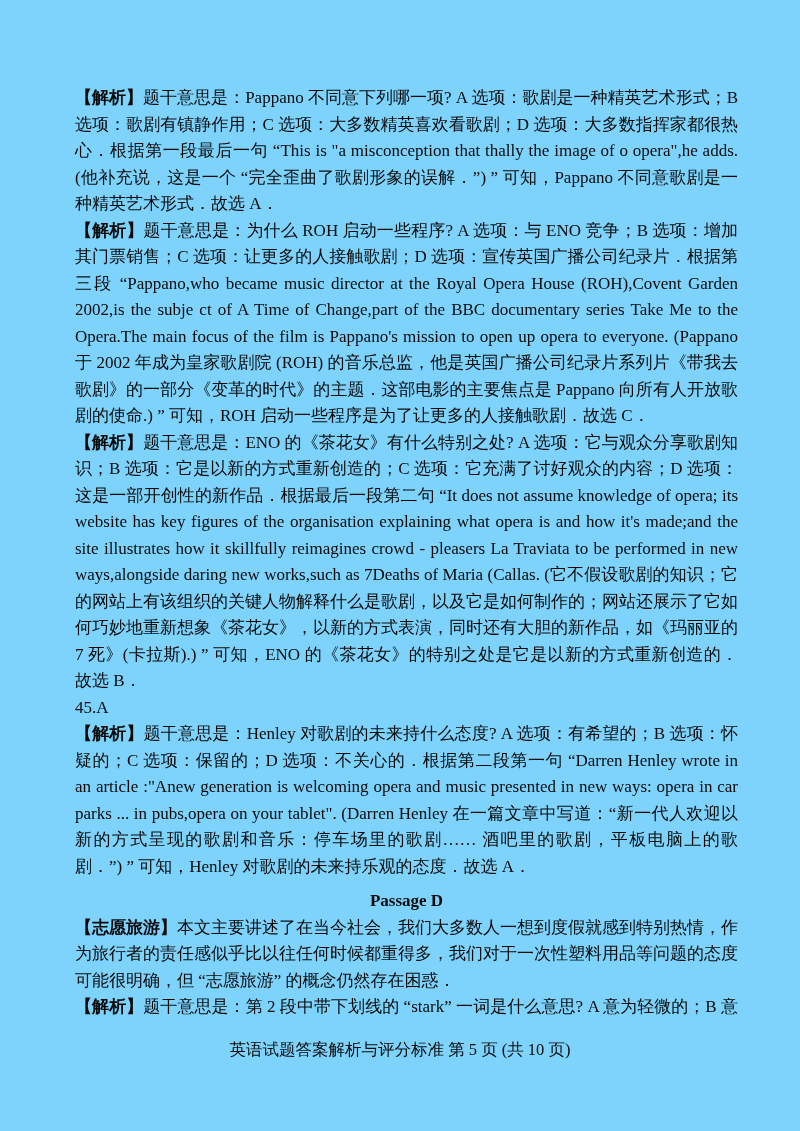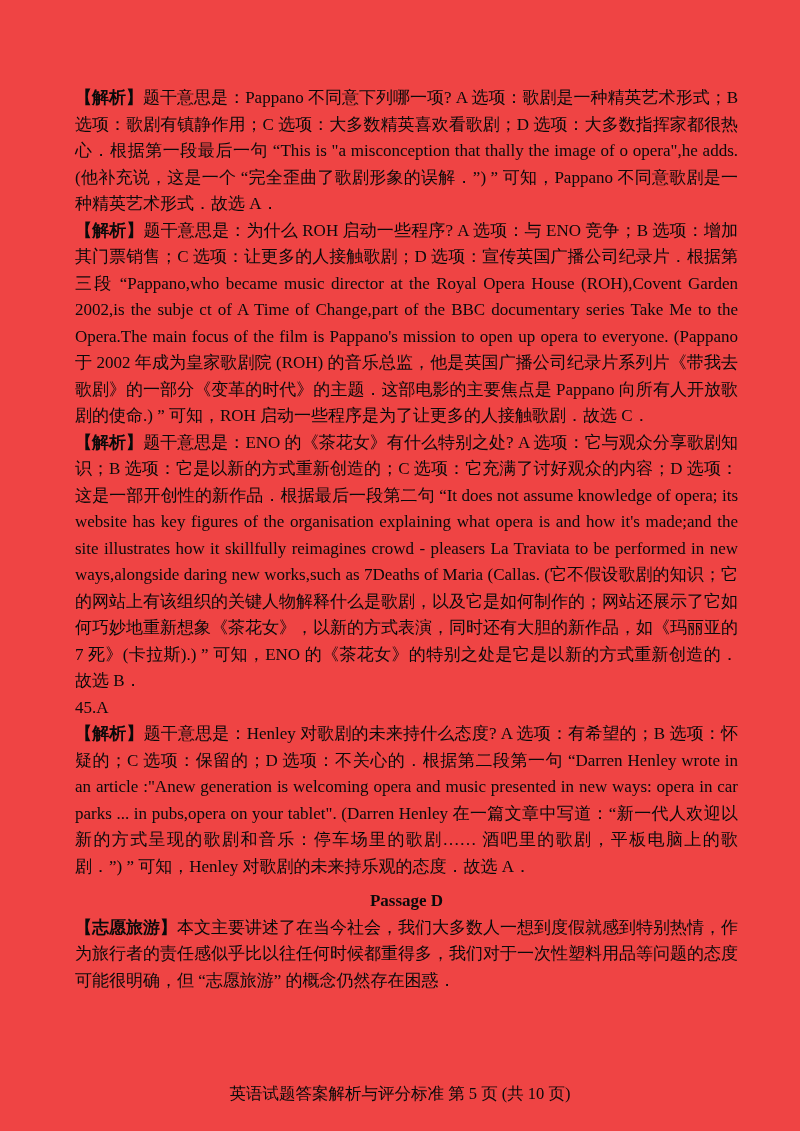--- a/index.html
+++ b/index.html
@@ -4,21 +4,21 @@
 <style>
   html, body {
     margin: 0;
     padding: 0;
     background: #ffffff;
   }
   .sheet {
     position: relative;
     width: 800px;
     height: 1131px;
-    background: #ef4444;
+    background: #7dd3fc;
     font-family: "Liberation Serif", "DejaVu Serif", serif;
     color: #0a0a0a;
     overflow: hidden;
   }
   .textblock {
     position: absolute;
     left: 75px;
     top: 85px;
     width: 663px;
     font-size: 17px;
@@ -47,21 +47,20 @@
   }
   .footer {
     position: absolute;
     left: 0;
     top: 1038px;
     width: 100%;
     text-align: center;
     font-size: 16.5px;
     line-height: 24px;
     color: #0a0a0a;
-    margin-top: 44px;
   }
 </style>
 </head>
 <body>
 
 <div class="sheet">
   <div class="textblock">
 
     <p class="para"><span class="tag">【解析】</span><span>题干意思是：Pappano 不同意下列哪一项? A 选项：歌剧是一种精英艺术形式；B 选项：歌剧有镇静作用；C 选项：大多数精英喜欢看歌剧；D 选项：大多数指挥家都很热心．根据第一段最后一句 “This is "a misconception that thally the image of o opera",he adds. (他补充说，这是一个 “完全歪曲了歌剧形象的误解．”) ” 可知，Pappano 不同意歌剧是一种精英艺术形式．故选 A．</span></p>
 
@@ -73,17 +72,18 @@
 
     <p class="answer">45.A</p>
 
     <p class="para"><span class="tag">【解析】</span><span>题干意思是：Henley 对歌剧的未来持什么态度? A 选项：有希望的；B 选项：怀疑的；C 选项：保留的；D 选项：不关心的．根据第二段第一句 “Darren Henley wrote in an article :"Anew generation is welcoming opera and music presented in new ways: opera in car parks ... in pubs,opera on your tablet".  (Darren Henley 在一篇文章中写道：“新一代人欢迎以新的方式呈现的歌剧和音乐：停车场里的歌剧…… 酒吧里的歌剧，平板电脑上的歌剧．”) ” 可知，Henley 对歌剧的未来持乐观的态度．故选 A．</span></p>
 
     <p class="heading">Passage D</p>
 
     <p class="para"><span class="tag">【志愿旅游】</span><span>本文主要讲述了在当今社会，我们大多数人一想到度假就感到特别热情，作为旅行者的责任感似乎比以往任何时候都重得多，我们对于一次性塑料用品等问题的态度可能很明确，但 “志愿旅游” 的概念仍然存在困惑．</span></p>
 
 
+    <p class="para truncated"><span class="tag">【解析】</span><span>题干意思是：第 2 段中带下划线的 “stark” 一词是什么意思? A 意为轻微的；B 意</span></p>
 
   </div>
 
   <div class="footer">英语试题答案解析与评分标准 第 5 页 (共 10 页)</div>
 </div>
 
 </body></html>

